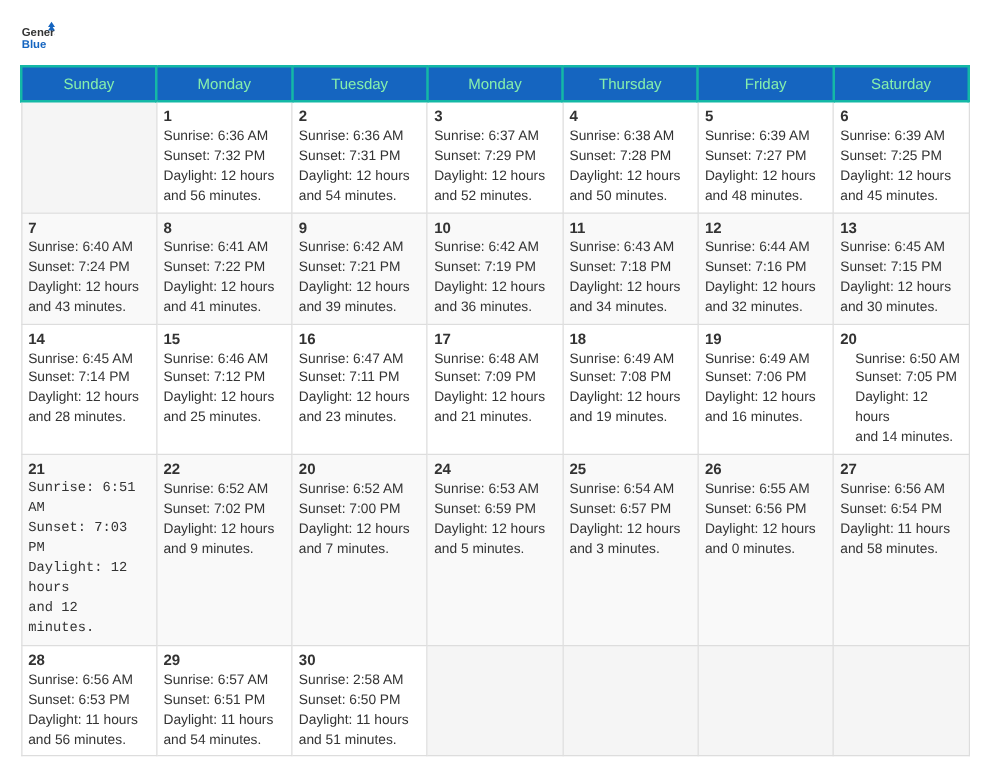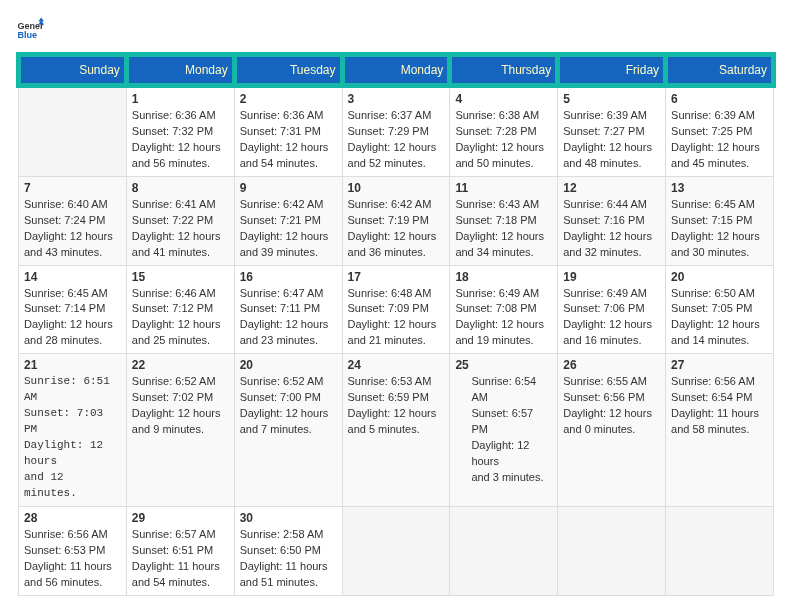--- a/index.html
+++ b/index.html
@@ -38,26 +38,26 @@
       color: #555;
     }
     .calendar {
       width: 100%;
       border-collapse: collapse;
       border: 1px solid #ccc;
       font-size: 11px;
     }
     .calendar th {
       background: #1565c0;
-      color: #fef9c3;
+      color: #86efac;
       padding: 6px 4px;
-      text-align: right;
+      text-align: center;
       font-weight: normal;
       font-size: 12px;
-      border: 5px solid #14b8a6;
+      border: 2px solid #14b8a6;
     }
     .calendar td {
       vertical-align: top;
       padding: 4px 5px;
       border: 1px solid #ddd;
       width: 107px;
       min-height: 80px;
       color: #333;
       background: #fff;
     }
@@ -251,21 +251,21 @@
         </td>
         <td>
           <span class="day-num">19</span>
           <div class="day-info" style="white-space: pre-line;">Sunrise: 6:49 AM
 Sunset: 7:06 PM
 Daylight: 12 hours
 and 16 minutes.</div>
         </td>
         <td>
           <span class="day-num">20</span>
-          <div class="day-info" style="white-space: pre-line;">Sunrise: 6:50 AM
+          <div class="day-info" style="white-space: pre-line; margin-left: 12px;">Sunrise: 6:50 AM
 Sunset: 7:05 PM
 Daylight: 12 hours
 and 14 minutes.</div>
         </td>
       </tr>
       <tr class="row-shade">
         <td>
           <span class="day-num">21</span>
           <div class="day-info" style="white-space: pre-line; font-family: Liberation Mono, monospace;">Sunrise: 6:51 AM
 Sunset: 7:03 PM
@@ -288,21 +288,21 @@
         </td>
         <td>
           <span class="day-num">24</span>
           <div class="day-info" style="white-space: pre-line;">Sunrise: 6:53 AM
 Sunset: 6:59 PM
 Daylight: 12 hours
 and 5 minutes.</div>
         </td>
         <td>
           <span class="day-num">25</span>
-          <div class="day-info" style="white-space: pre-line; margin-left: 16px;">Sunrise: 6:54 AM
+          <div class="day-info" style="white-space: pre-line;">Sunrise: 6:54 AM
 Sunset: 6:57 PM
 Daylight: 12 hours
 and 3 minutes.</div>
         </td>
         <td>
           <span class="day-num">26</span>
           <div class="day-info" style="white-space: pre-line;">Sunrise: 6:55 AM
 Sunset: 6:56 PM
 Daylight: 12 hours
 and 0 minutes.</div>

